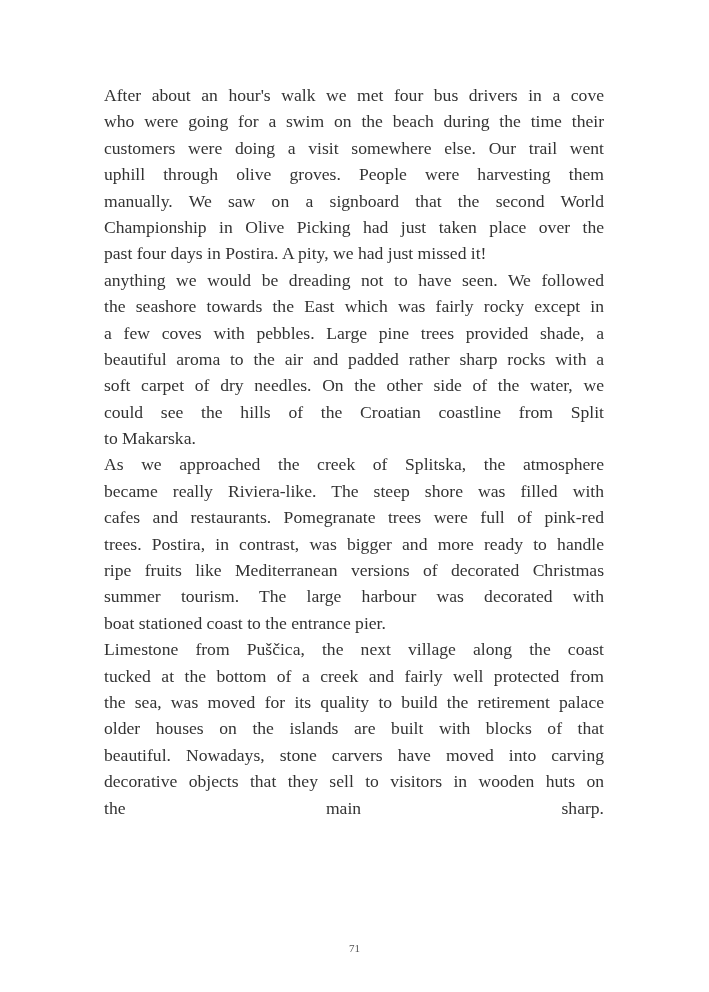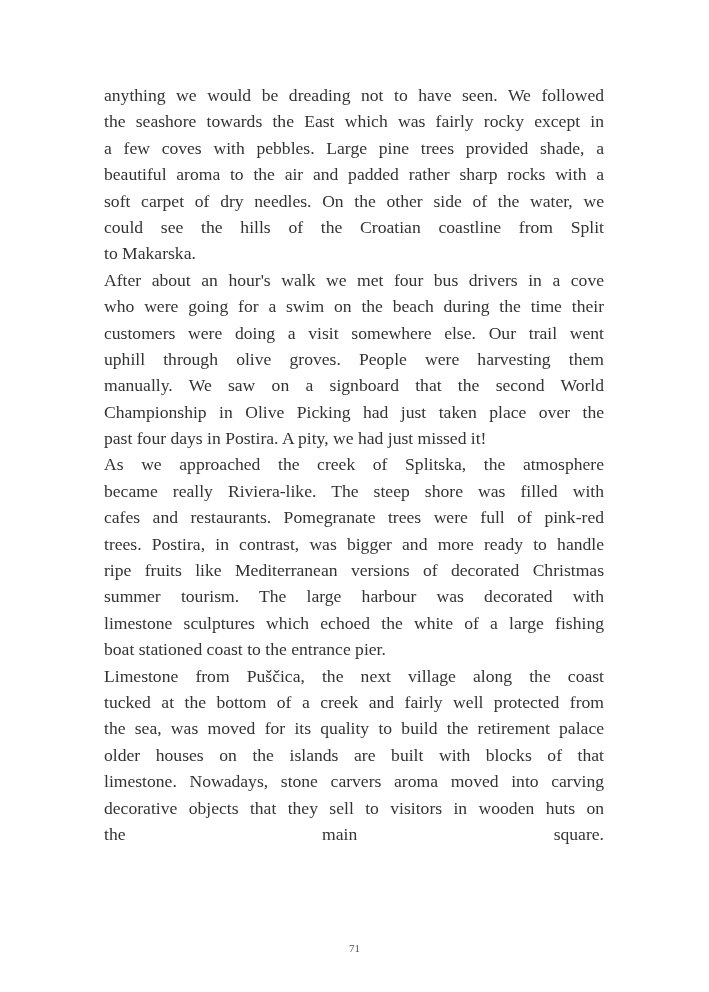--- a/index.html
+++ b/index.html
@@ -44,54 +44,53 @@
       color: #555555;
       font-family: "Liberation Serif", "DejaVu Serif", serif;
     }
   </style>
 </head>
 <body>
 
 <div class="page-body">
 
   <div>
+    <span class="line">After about an hour's walk we met four bus drivers in a cove</span>
+    <span class="line">who were going for a swim on the beach during the time their</span>
+    <span class="line">customers were doing a visit somewhere else. Our trail went</span>
+    <span class="line">uphill through olive groves. People were harvesting them</span>
+    <span class="line">manually. We saw on a signboard that the second World</span>
+    <span class="line">Championship in Olive Picking had just taken place over the</span>
+    <span class="line last">past four days in Postira. A pity, we had just missed it!</span>
+  </div>
+
+  <div>
     <span class="line">anything we would be dreading not to have seen. We followed</span>
     <span class="line">the seashore towards the East which was fairly rocky except in</span>
     <span class="line">a few coves with pebbles. Large pine trees provided shade, a</span>
     <span class="line">beautiful aroma to the air and padded rather sharp rocks with a</span>
     <span class="line">soft carpet of dry needles. On the other side of the water, we</span>
     <span class="line">could see the hills of the Croatian coastline from Split</span>
     <span class="line last">to Makarska.</span>
   </div>
 
   <div>
-    <span class="line">After about an hour's walk we met four bus drivers in a cove</span>
-    <span class="line">who were going for a swim on the beach during the time their</span>
-    <span class="line">customers were doing a visit somewhere else. Our trail went</span>
-    <span class="line">uphill through olive groves. People were harvesting them</span>
-    <span class="line">manually. We saw on a signboard that the second World</span>
-    <span class="line">Championship in Olive Picking had just taken place over the</span>
-    <span class="line last">past four days in Postira. A pity, we had just missed it!</span>
-  </div>
-
-  <div>
     <span class="line">As we approached the creek of Splitska, the atmosphere</span>
     <span class="line">became really Riviera-like. The steep shore was filled with</span>
     <span class="line">cafes and restaurants. Pomegranate trees were full of pink-red</span>
     <span class="line">trees. Postira, in contrast, was bigger and more ready to handle</span>
     <span class="line">ripe fruits like Mediterranean versions of decorated Christmas</span>
     <span class="line">summer tourism. The large harbour was decorated with</span>
-    <span class="line">limestone sculptures which echoed the white of a large fishing</span>
     <span class="line last">boat stationed coast to the entrance pier.</span>
   </div>
 
   <div>
     <span class="line">Limestone from Puščica, the next village along the coast</span>
     <span class="line">tucked at the bottom of a creek and fairly well protected from</span>
     <span class="line">the sea, was moved for its quality to build the retirement palace</span>
     <span class="line">older houses on the islands are built with blocks of that</span>
-    <span class="line">limestone. Nowadays, stone carvers aroma moved into carving</span>
+    <span class="line">beautiful. Nowadays, stone carvers have moved into carving</span>
     <span class="line">decorative objects that they sell to visitors in wooden huts on</span>
-    <span class="line">the main square.</span>
+    <span class="line">the main sharp.</span>
   </div>
 </div>
 
 <div class="page-number">71</div>
 
 </body></html>

